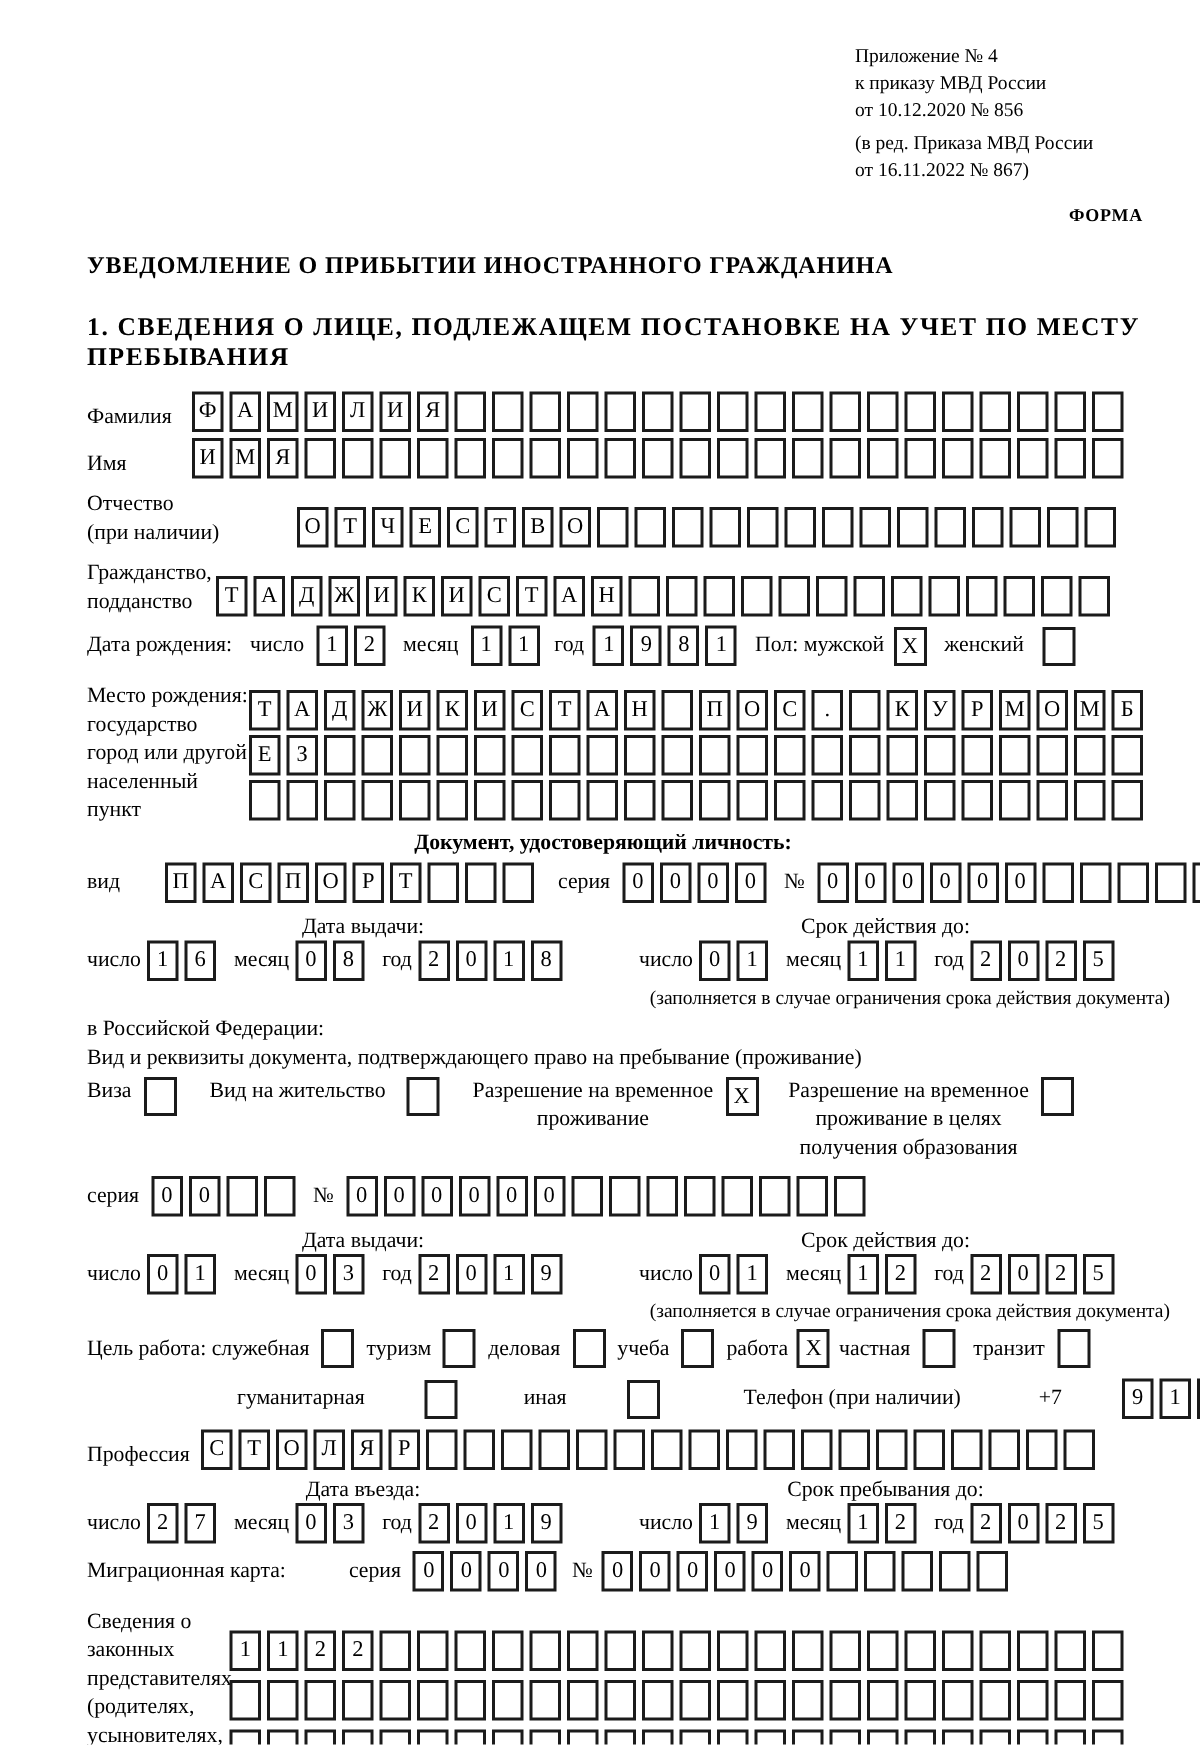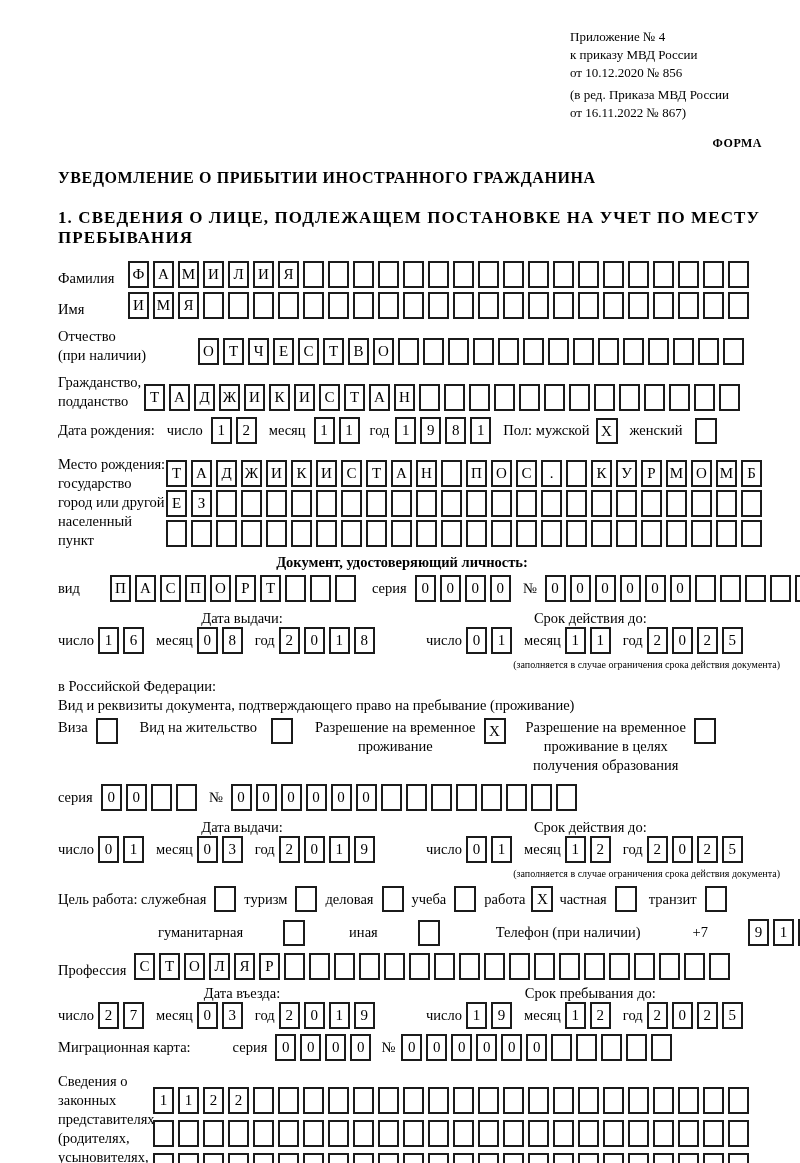--- a/index.html
+++ b/index.html
@@ -39,21 +39,21 @@
 
   .doc-head { text-align:center; font-weight:bold; margin:2px 40px 4px 0; }
 
   .dates { display:flex; margin-bottom:3px; }
   .dcol-l { flex:none; width:368px; }
   .dcol-r { flex:none; }
   .dhead { text-align:center; line-height:18px; }
   .dgroups { display:flex; align-items:center; }
   .dgroups .dlbl { margin-right:4px; }
   .dgroups .boxes { margin-right:8px; }
-  .note { font-size:10px; text-align:right; margin:0 6px 5px 0; line-height:15px; }
+  .note { font-size:13px; text-align:right; margin:0 6px 5px 0; line-height:15px; }
 
   .intro { line-height:19px; margin-bottom:3px; }
 
   .permits { display:flex; align-items:flex-start; margin:0 0 9px; }
   .permits .plabel { line-height:19px; }
   .permits .center { text-align:center; white-space:pre-line; }
   .permits .chk { margin-left:8px; }
 
   .inline { display:flex; align-items:center; margin-bottom:7px; }
   .inline span { flex:none; }

